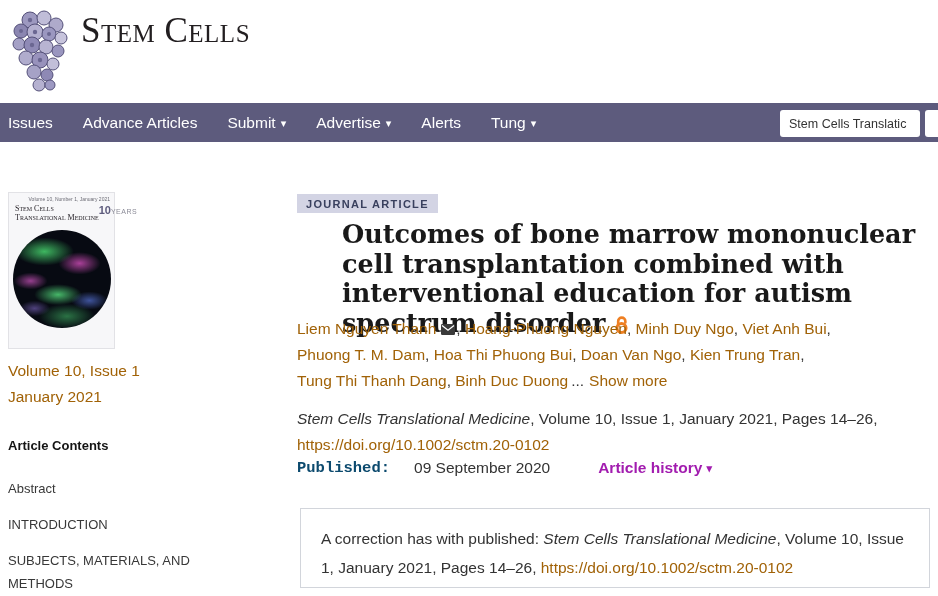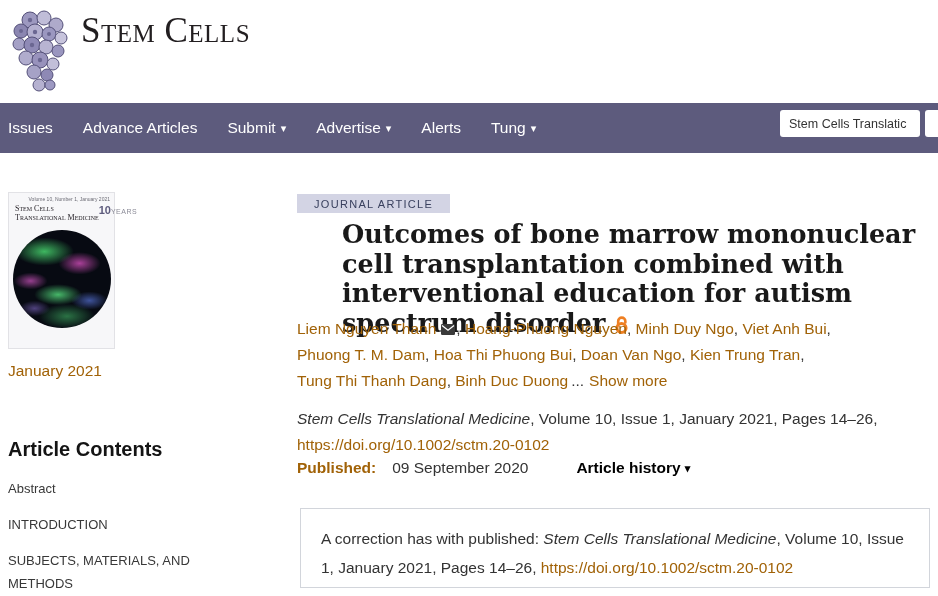--- a/index.html
+++ b/index.html
@@ -22,21 +22,21 @@
     font-family: "Liberation Serif", serif;
     font-variant: small-caps;
     font-size: 35px; line-height: 37px;
     color: #221e20; letter-spacing: .5px;
     white-space: nowrap;
   }
   .logo-text sup { font-size: 12px; font-variant: normal; vertical-align: 18px; letter-spacing: 0; }
 
   
   .main-nav {
-    position: absolute; top: 103px; left: 0; width: 938px; height: 50px;
+    position: absolute; top: 103px; left: 0; width: 938px; height: 39px;
     background: #5d5b7d;
     display: flex; align-items: center;
     padding-left: 8px; gap: 30px;
     font-size: 15.5px; font-weight: 500; color: #ffffff;
   }
   .nav-item { color: #ffffff; white-space: nowrap; }
   .nav-caret { font-size: 11px; margin-left: 5px; position: relative; top: -1px; }
   .scope-select {
     position: absolute; right: 18px; top: 7px;
     width: 140px; height: 27px;
@@ -79,49 +79,49 @@
       radial-gradient(34px 15px at 46% 66%, rgba(86,226,126,.8), transparent 70%),
       radial-gradient(26px 13px at 78% 72%, rgba(92,122,228,.65), transparent 70%),
       radial-gradient(24px 12px at 18% 52%, rgba(226,92,208,.65), transparent 70%),
       radial-gradient(40px 18px at 55% 88%, rgba(72,200,110,.55), transparent 70%),
       radial-gradient(22px 11px at 22% 80%, rgba(150,120,230,.5), transparent 70%);
   }
   .sidebar-links { position: absolute; left: 8px; top: 358px; font-size: 15.5px; line-height: 26px; }
   .sidebar-links a { display: block; }
   .contents-title {
     position: absolute; left: 8px; top: 438px;
-    font-size: 20px; font-weight: bold; color: #141414; text-align: right;
+    font-size: 13px; font-weight: bold; color: #141414; text-align: right;
   }
   .contents-item { position: absolute; left: 8px; font-size: 13px; color: #383838; line-height: 23px; width: 210px; }
 
   
   .type-badge {
     position: absolute; left: 297px; top: 194px;
     display: inline-block; background: #d3d4e4; color: #39405e;
-    font-size: 11px; font-weight: normal; letter-spacing: 1.3px;
-    padding: 4px 17px 3px;
+    font-size: 11px; font-weight: bold; letter-spacing: 1.3px;
+    padding: 4px 9px 3px;
   }
   .article-title {
     position: absolute; left: 297px; top: 220px; width: 600px;
     font-family: "DejaVu Serif", "Liberation Serif", serif;
     font-size: 25.5px; line-height: 29.5px; font-weight: bold; color: #191919; margin-left: 45px;
   }
   .oa-icon { margin-left: 6px; vertical-align: -3px; }
   .authors { position: absolute; left: 297px; top: 316px; width: 628px; font-size: 15.5px; line-height: 26px; }
   .authors .link { white-space: nowrap; }
   .env { margin: 0 1px 0 5px; }
   .env svg { vertical-align: -1px; }
   .ellip { color: #333; margin: 0 5px 0 3px; }
   .citation { position: absolute; left: 297px; top: 406px; width: 628px; font-size: 15.5px; line-height: 26px; color: #333; }
   .citation .jname { font-style: italic; }
   .doi-link { display: block; }
   .pub-row { position: absolute; left: 297px; top: 459px; font-size: 15.5px; display: flex; }
-  .pub-label { font-weight: bold; color: #a16207; margin-right: 16px; }
+  .pub-label { font-weight: bold; color: #0c4a6e; margin-right: 24px; font-family: Liberation Mono, monospace; }
   .pub-date { color: #333; }
-  .history-btn { font-weight: bold; color: #000000; margin-left: 48px; }
+  .history-btn { font-weight: bold; color: #a21caf; margin-left: 48px; }
   .history-caret { font-size: 11px; margin-left: 4px; position: relative; top: -1px; }
   .correction-box {
     position: absolute; left: 300px; top: 508px; width: 630px; height: 80px;
     border: 1px solid #d2d5db; background: #ffffff;
     padding: 15px 20px; font-size: 15.5px; line-height: 29px; color: #333;
   }
   .correction-box .jname { font-style: italic; }
 </style>
 </head>
 <body>
@@ -191,20 +191,21 @@
         <div>Translational Medicine</div>
       </div>
       <div class="cover-years">
         <span class="y10">10</span><span class="yrs">YEARS</span>
       </div>
     </div>
     <div class="cover-art"></div>
   </div>
 
   <div class="sidebar-links">
+    <a class="link">Volume 10, Issue 1</a>
     <a class="link">January 2021</a>
   </div>
 
   <h2 class="contents-title">Article Contents</h2>
   <a class="contents-item" style="top:477px;">Abstract</a>
   <a class="contents-item" style="top:513px;">INTRODUCTION</a>
   <a class="contents-item" style="top:549px;">SUBJECTS, MATERIALS, AND METHODS</a>
 </aside>
 
 <main>

